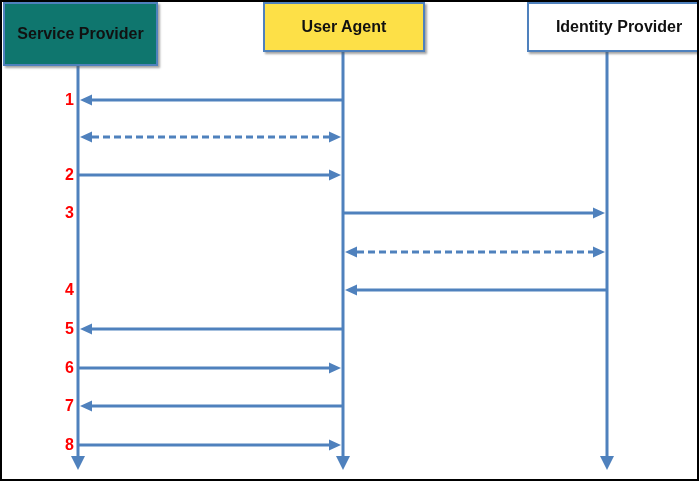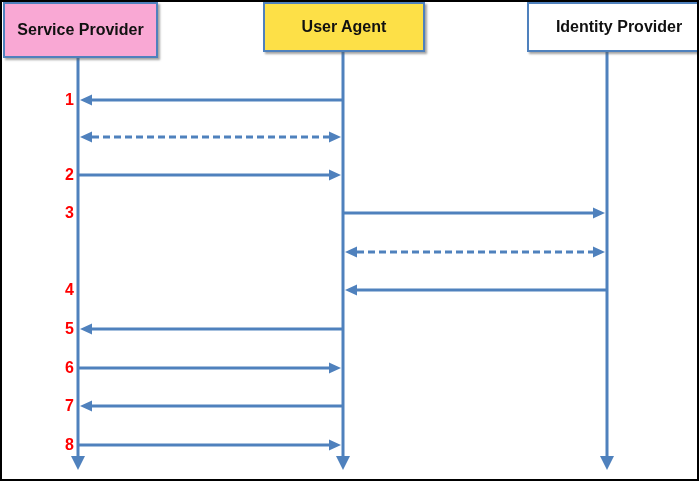--- a/index.html
+++ b/index.html
@@ -52,21 +52,21 @@
     z-index: 3;
   }
 </style>
 </head>
 <body>
 
 <div class="canvas">
 
   <div class="frame"></div>
 
-  <div class="actor-box" style="left: 3px; top: 2px; width: 155px; height: 56px; border-color: rgb(79, 129, 189); background: #f9a8d4;">
+  <div class="actor-box" style="left: 3px; top: 2px; width: 155px; height: 64px; border-color: rgb(79, 129, 189); background: #0f766e;">
     <span class="actor-label">Service Provider</span>
   </div>
 
   <div class="actor-box" style="left: 263px; top: 2px; width: 162px; height: 50px; border-color: rgb(79, 129, 189); background: #fde047;">
     <span class="actor-label">User Agent</span>
   </div>
 
   <div class="actor-box" style="left: 527px; top: 2px; width: 184px; height: 50px; border-color: rgb(79, 129, 189); background: rgb(255, 255, 255);">
     <span class="actor-label">Identity Provider</span>
   </div>

